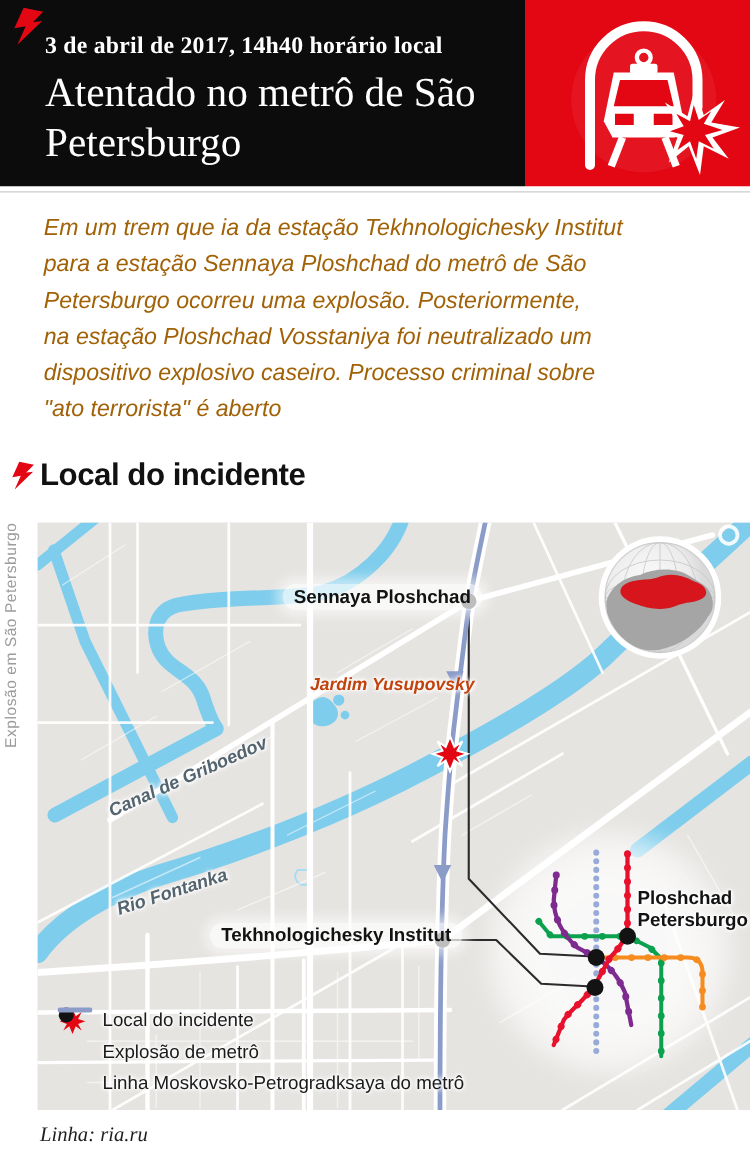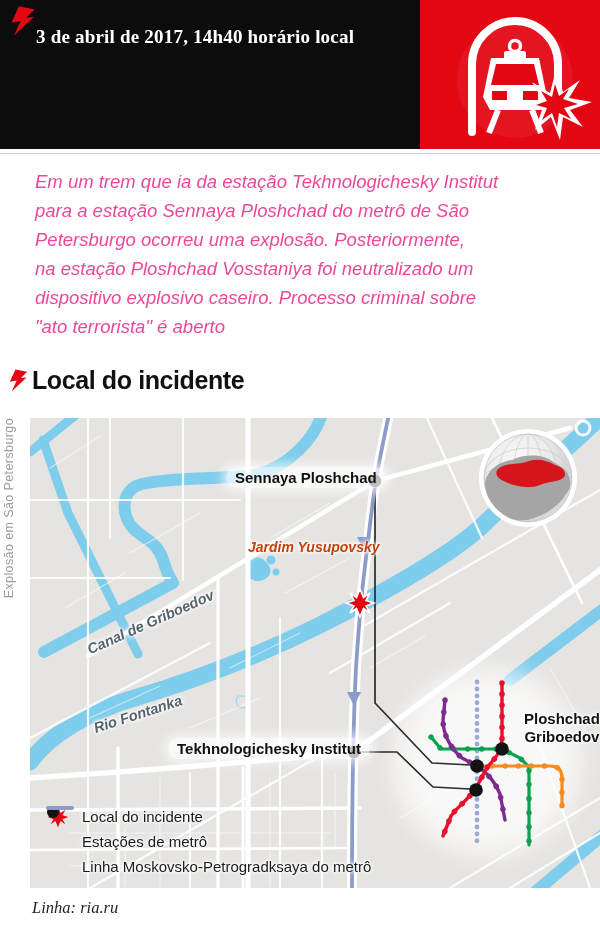--- a/index.html
+++ b/index.html
@@ -11,21 +11,21 @@
   .header{left:0;top:0;width:420px;height:149px;background:#0c0c0c;}
   .bolt-top{left:9px;top:5px;width:28px;height:32px;}
   .hdr-text{left:36px;top:26px;width:380px;color:#ffffff;}
   .hdr-date{font-family:"Liberation Serif",serif;font-weight:700;font-size:19px;letter-spacing:.2px;}
   .hdr-title{font-family:"Liberation Serif",serif;font-weight:500;font-size:33px;line-height:40px;width:372px;margin-top:7px;}
   .icon-box{left:420px;top:0;width:180px;height:149px;background:#e30613;}
   .hdr-rule{left:0;top:153px;width:600px;height:1px;background:#cccccc;}
 
   
   .lead{left:35px;top:167px;width:545px;font-style:italic;font-size:18.5px;line-height:29px;
-        color:#ec4899;white-space:pre-line;}
+        color:#a16207;white-space:pre-line;}
 
   
   .section{left:8px;top:366px;display:flex;align-items:center;gap:3px;}
   .section-label{font-size:25px;font-weight:700;color:#111;letter-spacing:-.4px;}
 
   
   .side-label{left:2px;top:418px;writing-mode:vertical-rl;transform:rotate(180deg);
               font-size:12.5px;color:#9c9c9c;letter-spacing:.4px;}
 
   
@@ -53,20 +53,21 @@
 <body>
 
 <div class="abs header"></div>
 
 <svg class="abs bolt-top" viewBox="0 0 34 38">
   <path d="M12,1 L31,5 L21,15 L30,14 L6,37 L14,19 L3,21 Z" fill="#e30613"></path>
 </svg>
 
 <div class="abs hdr-text">
   <div class="hdr-date">3 de abril de 2017, 14h40 horário local</div>
+  <div class="hdr-title">Atentado no metrô de São Petersburgo</div>
 </div>
 
 <div class="abs icon-box">
   <svg width="180" height="149" viewBox="0 0 180 149">
     <circle cx="95" cy="80" r="58" fill="rgba(255,255,255,0.06)"></circle>
 
     <path d="M52,132 L52,64 A43,43 0 0 1 138,64 L138,86" fill="none" stroke="#ffffff" stroke-width="8" stroke-linecap="round"></path>
 
     <g>
       <circle cx="95" cy="46" r="5.5" fill="none" stroke="#ffffff" stroke-width="3.5"></circle>
@@ -263,44 +264,44 @@
             <line x1="0" y1="-44" x2="0" y2="44"></line>
         </g>
         <path d="M-43,4 C-40,-8 -30,-16 -16,-18 C-4,-24 14,-24 24,-17 L35,-10 C43,-3 45,8 38,16 C30,30 12,40 -2,42 C-20,44 -36,34 -42,18 Z" fill="#a5a5a5"></path>
         <path d="M-30,-9 C-22,-16 -10,-13 -2,-16 C8,-20 18,-18 27,-13 C35,-11 39,-5 36,-1 C30,5 20,3 12,7 C2,11 -10,9 -20,5 C-28,2 -35,-3 -30,-9 Z" fill="#d6151c"></path>
       </g>
     </g>
   </svg>
 
   <div class="maplabel pill" style="left:138px;top:320px;">Tekhnologichesky Institut</div>
   <div class="maplabel pill" style="left:196px;top:49px;">Sennaya Ploshchad</div>
-  <div class="pv-label halo" style="left:494px;top:292px;text-align:center;">
+  <div class="pv-label halo" style="left:480px;top:292px;">
     <div>Ploshchad</div>
-    <div>Griboedov</div>
+    <div>Petersburgo</div>
   </div>
   <div class="garden-label halo" style="left:218px;top:121px;">Jardim Yusupovsky</div>
   <div class="water-label halo" style="left:52px;top:196px;transform:rotate(-24deg);">Canal de Griboedov</div>
   <div class="water-label halo" style="left:62px;top:288px;transform:rotate(-18deg);">Rio Fontanka</div>
 
   <div class="legend">
     <div class="legend-row">
       <span class="legend-swatch">
         <svg width="24" height="24" viewBox="-14 -14 28 28">
           <path d="M0,-12 L3,-4.7 L8.6,-8.6 L5.2,-2.1 L12,0 L5.2,2.6 L8.6,8.6 L3,4.7 L0,12 L-3,4.7 L-8.6,8.6 L-5.2,2.6 L-12,0 L-5.2,-2.1 L-8.6,-8.6 L-3,-4.7 Z" fill="#e30613"></path>
         </svg>
       </span>
       <span class="legend-label halo">Local do incidente</span>
     </div>
     <div class="legend-row">
       <span class="legend-swatch">
         <svg width="14" height="14" viewBox="0 0 14 14">
             <circle cx="7" cy="7" r="6" fill="#131313"></circle>
           </svg>
       </span>
-      <span class="legend-label halo">Estações de metrô</span>
+      <span class="legend-label halo">Explosão de metrô</span>
     </div>
     <div class="legend-row">
       <span class="legend-swatch">
         <svg width="28" height="6" viewBox="0 0 28 6">
             <rect x="0" y="1" width="28" height="4" rx="2" fill="#8b9cc8"></rect>
           </svg>
       </span>
       <span class="legend-label halo">Linha Moskovsko-Petrogradksaya do metrô</span>
     </div>
   </div>

